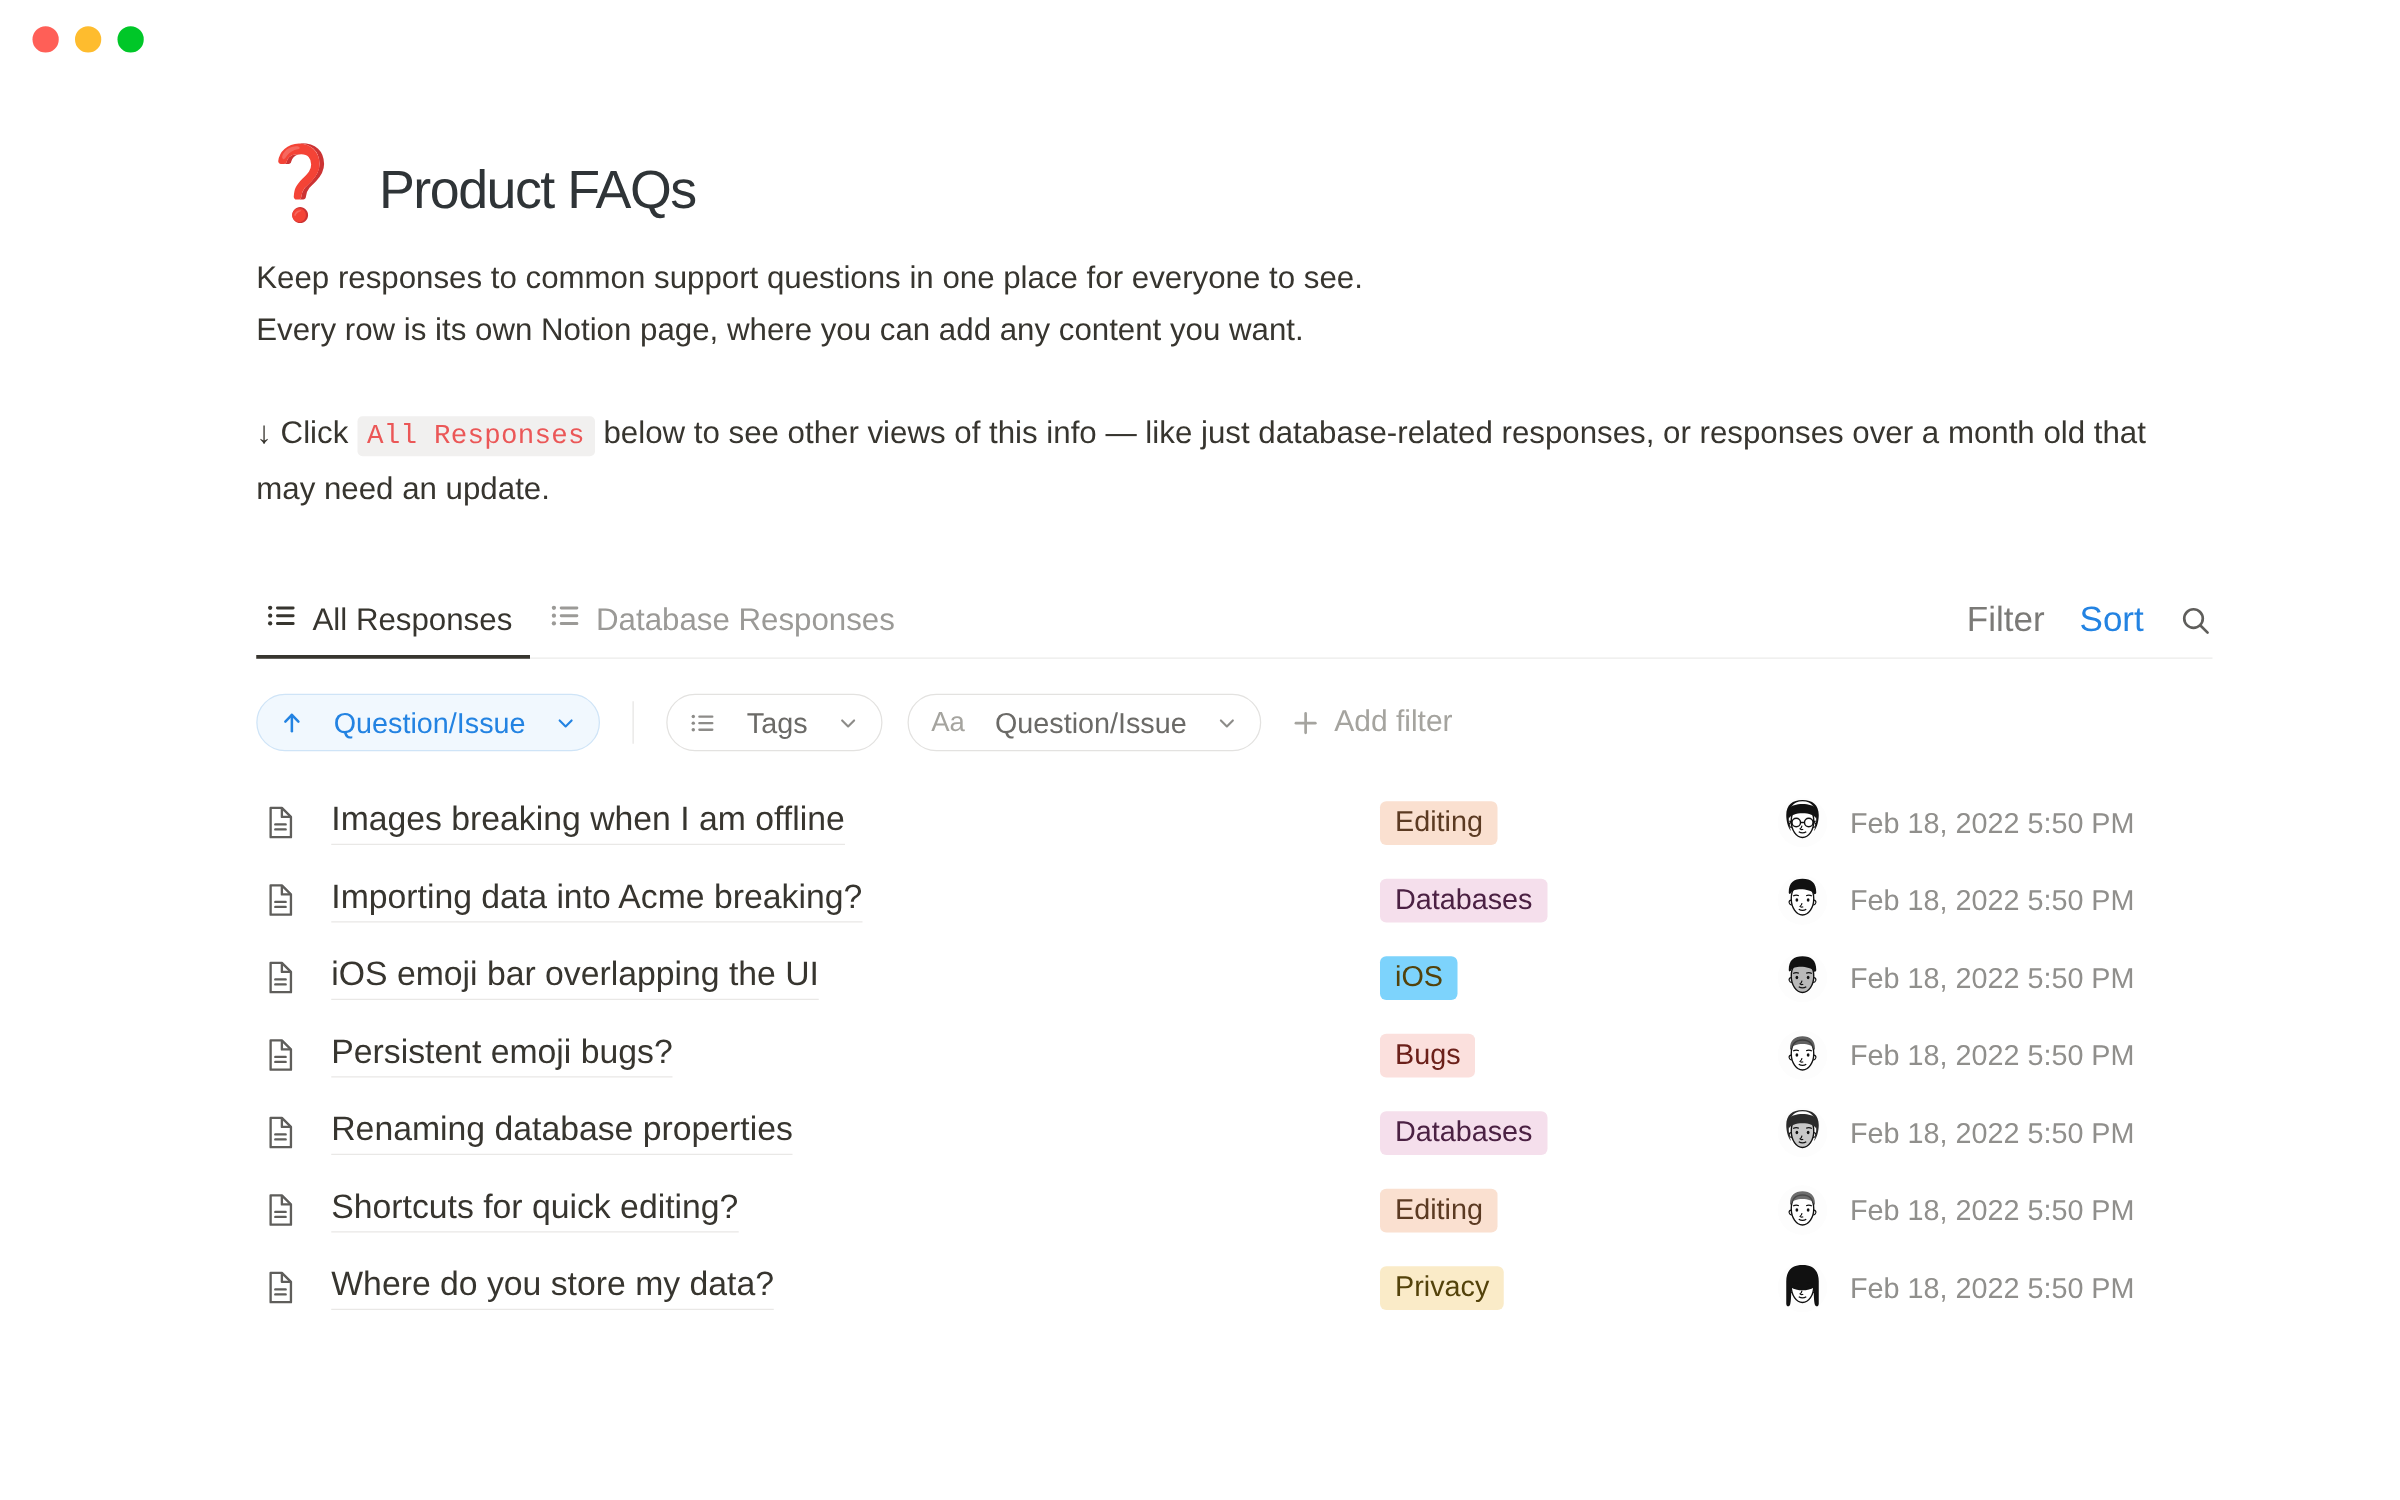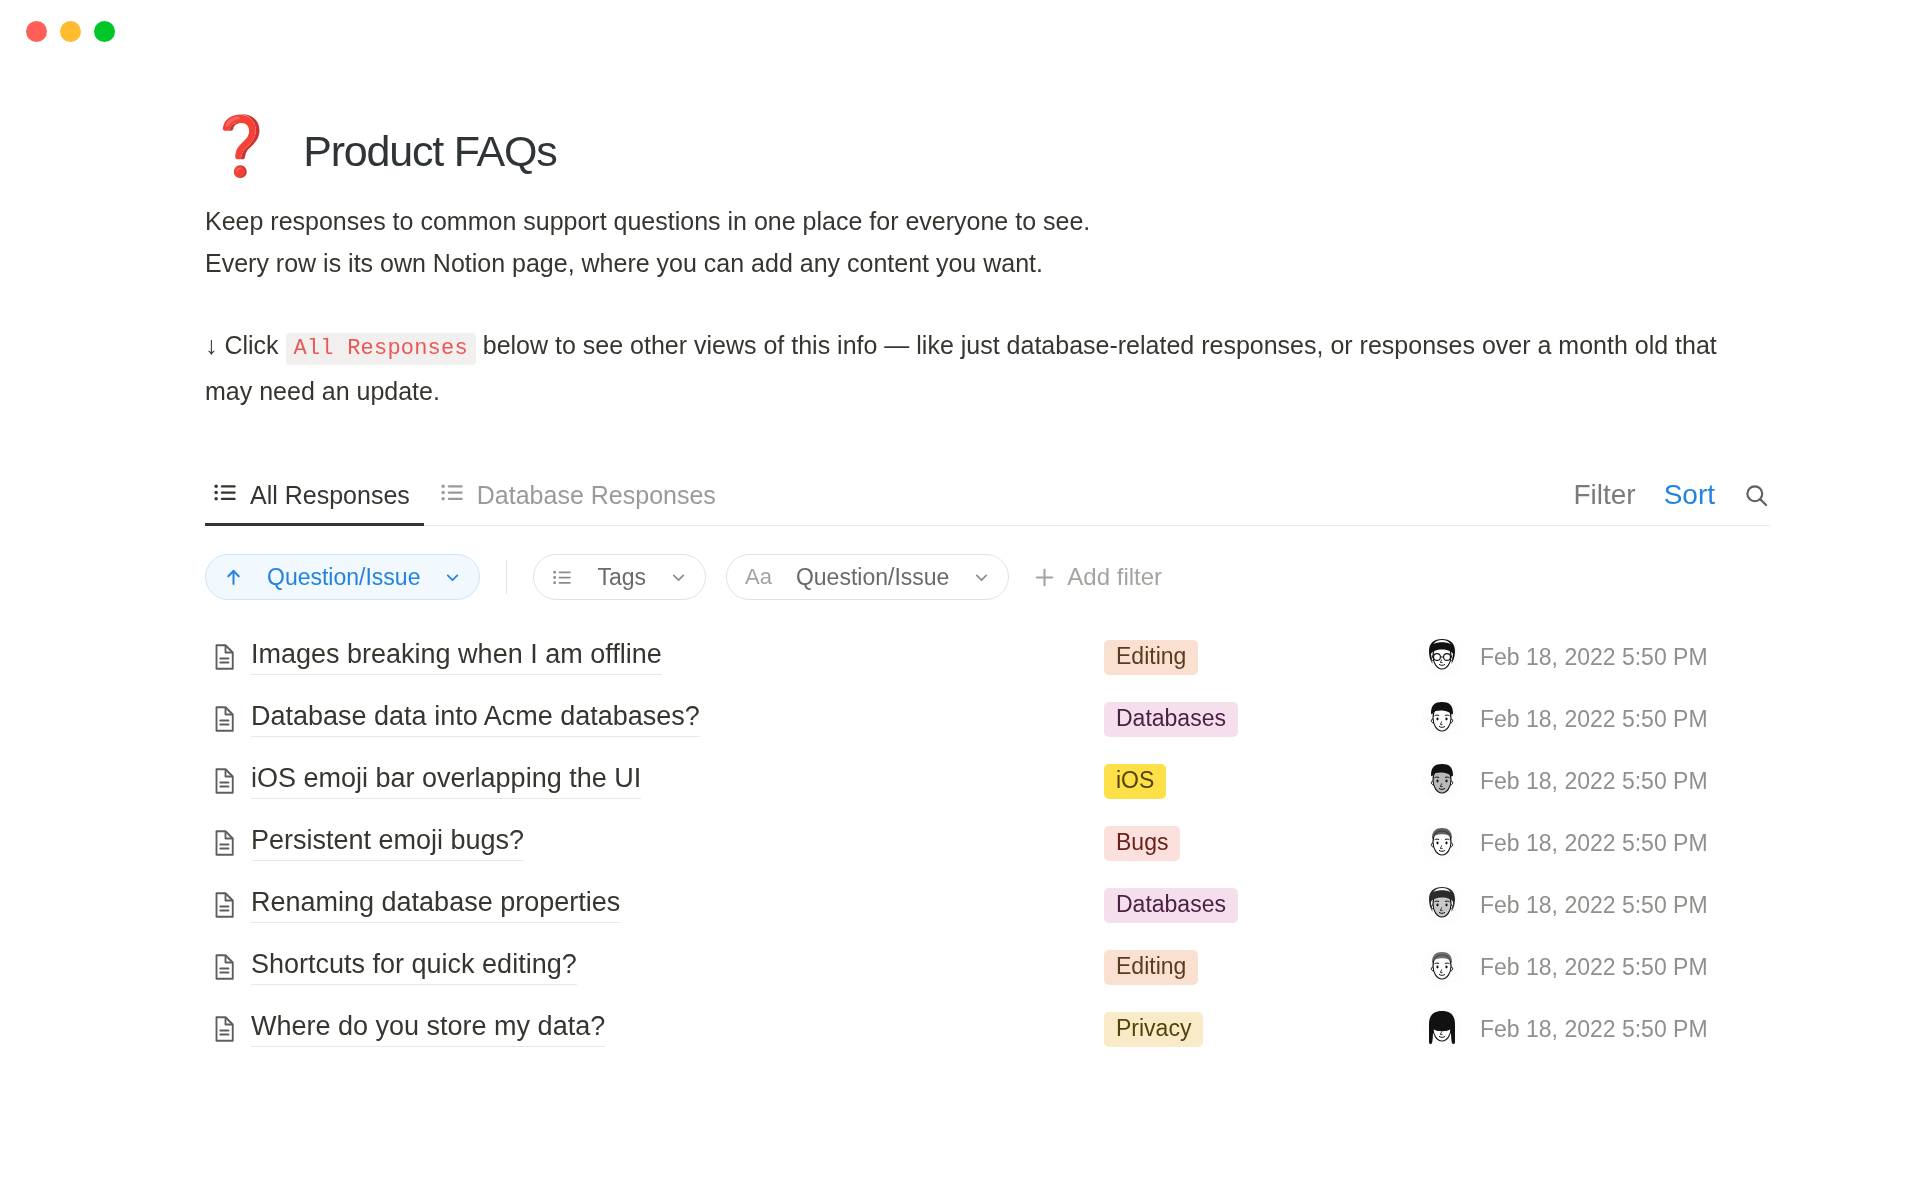--- a/index.html
+++ b/index.html
@@ -161,20 +161,21 @@
     justify-content: flex-start;
     padding-left: 4px;
   }
   .row-title {
     font-size: 27px;
     color: #37352f;
     border-bottom: 1px solid #e9e8e6;
     padding-bottom: 4px;
     cursor: pointer;
     white-space: nowrap;
+    margin-left: 14px;
   }
   .row-spacer { flex: 1 1 auto; }
   .tag-cell {
     width: 300px;
     flex: 0 0 300px;
     display: flex;
     padding-right: 18px;
   }
   .tag {
     font-size: 23px;
@@ -374,21 +375,21 @@
   </div>
       <div class="row">
     <span class="row-icon">
       <svg width="30" height="30" viewBox="0 0 24 24" fill="none" stroke="#5f5e5b" stroke-width="1.5" stroke-linejoin="round">
         <path d="M6 2.6h7.2L19 8.4V21.4H6z" fill="#fff"></path>
         <path d="M13.2 2.6v5.8H19"></path>
         <line x1="9" y1="13.2" x2="15.6" y2="13.2" stroke-linecap="round"></line>
         <line x1="9" y1="16.4" x2="15.6" y2="16.4" stroke-linecap="round"></line>
       </svg>
     </span>
-    <span class="row-title">Database data into Acme databases?</span>
+    <span class="row-title">Importing data into Acme breaking?</span>
     <span class="row-spacer"></span>
     <span class="tag-cell">
       <span class="tag" style="background:#f5dfec;color:#4b2143">Databases</span>
     </span>
     <span class="avatar-cell">
       <span class="avatar"><svg viewBox="0 0 40 40" width="40" height="40">
     <circle cx="20" cy="20" r="20" fill="#fdfdfd"></circle>
     <path d="M20 8c6 0 9 4 9 11s-4 13-9 13-9-6-9-13 3-11 9-11z" fill="#ffffff" stroke="#111" stroke-width="1.1"></path>
     <path d="M11 20c-1.2 0-2 1-1.6 2.3.4 1.2 1.4 1.7 2.1 1.5" fill="none" stroke="#111" stroke-width="1"></path>
     <path d="M29 20c1.2 0 2 1 1.6 2.3-.4 1.2-1.4 1.7-2.1 1.5" fill="none" stroke="#111" stroke-width="1"></path>
@@ -412,21 +413,21 @@
       <svg width="30" height="30" viewBox="0 0 24 24" fill="none" stroke="#5f5e5b" stroke-width="1.5" stroke-linejoin="round">
         <path d="M6 2.6h7.2L19 8.4V21.4H6z" fill="#fff"></path>
         <path d="M13.2 2.6v5.8H19"></path>
         <line x1="9" y1="13.2" x2="15.6" y2="13.2" stroke-linecap="round"></line>
         <line x1="9" y1="16.4" x2="15.6" y2="16.4" stroke-linecap="round"></line>
       </svg>
     </span>
     <span class="row-title">iOS emoji bar overlapping the UI</span>
     <span class="row-spacer"></span>
     <span class="tag-cell">
-      <span class="tag" style="background:#fde047;color:#53420a">iOS</span>
+      <span class="tag" style="background:#7dd3fc;color:#53420a">iOS</span>
     </span>
     <span class="avatar-cell">
       <span class="avatar"><svg viewBox="0 0 40 40" width="40" height="40">
     <circle cx="20" cy="20" r="20" fill="#fdfdfd"></circle>
     <path d="M20 8c6 0 9 4 9 11s-4 13-9 13-9-6-9-13 3-11 9-11z" fill="#b9b9b9" stroke="#111" stroke-width="1.1"></path>
     <path d="M11 20c-1.2 0-2 1-1.6 2.3.4 1.2 1.4 1.7 2.1 1.5" fill="none" stroke="#111" stroke-width="1"></path>
     <path d="M29 20c1.2 0 2 1 1.6 2.3-.4 1.2-1.4 1.7-2.1 1.5" fill="none" stroke="#111" stroke-width="1"></path>
     <path d="M9 14C9 6 13 3 20 3s11 3 11 11c0 1-1 2-2 1-2-4-16-5-18-1-1 2-2 1-2 0z" fill="#111111"></path>
     <g fill="#111">
                 <ellipse cx="15.5" cy="20" rx="1.1" ry="1.4"></ellipse>

